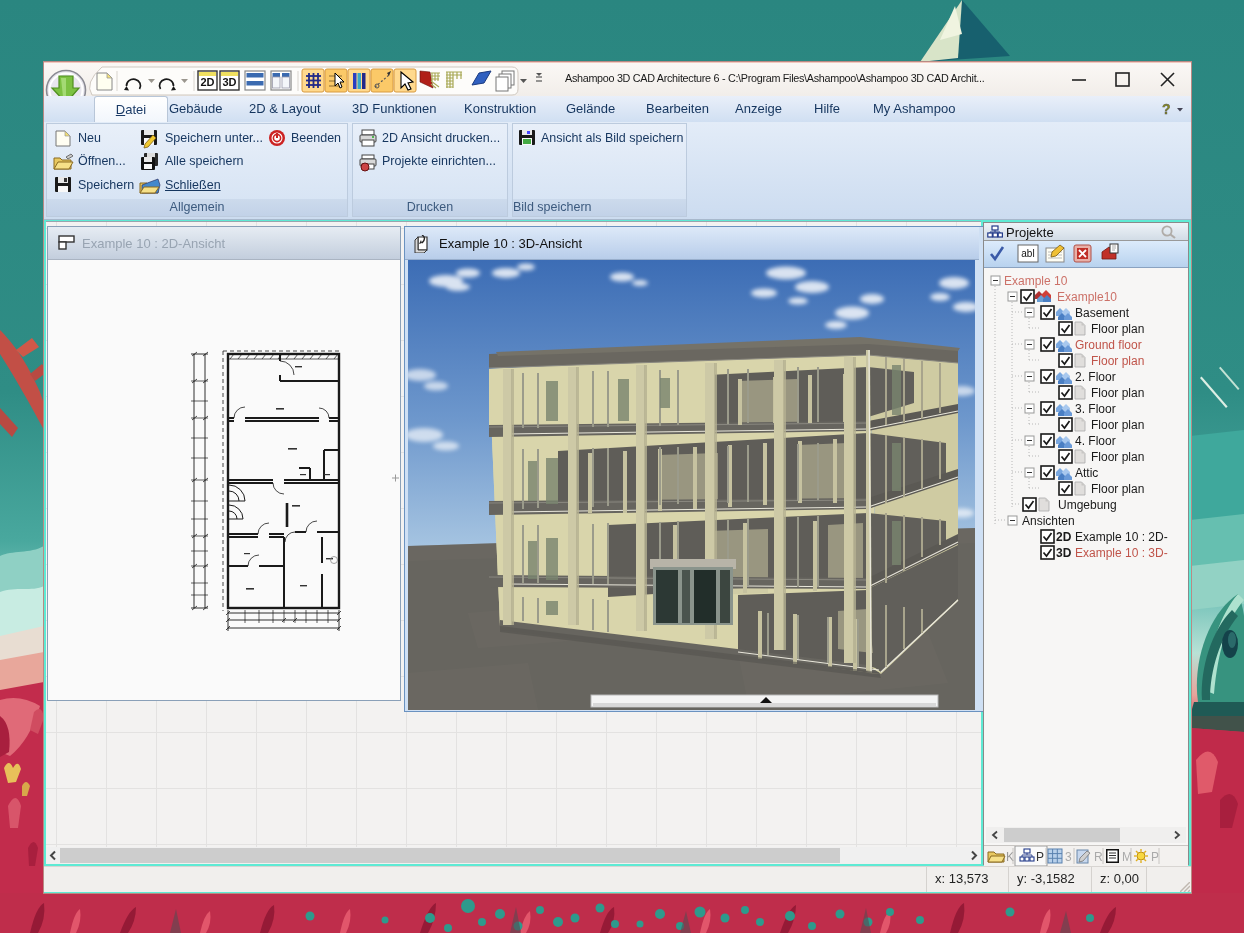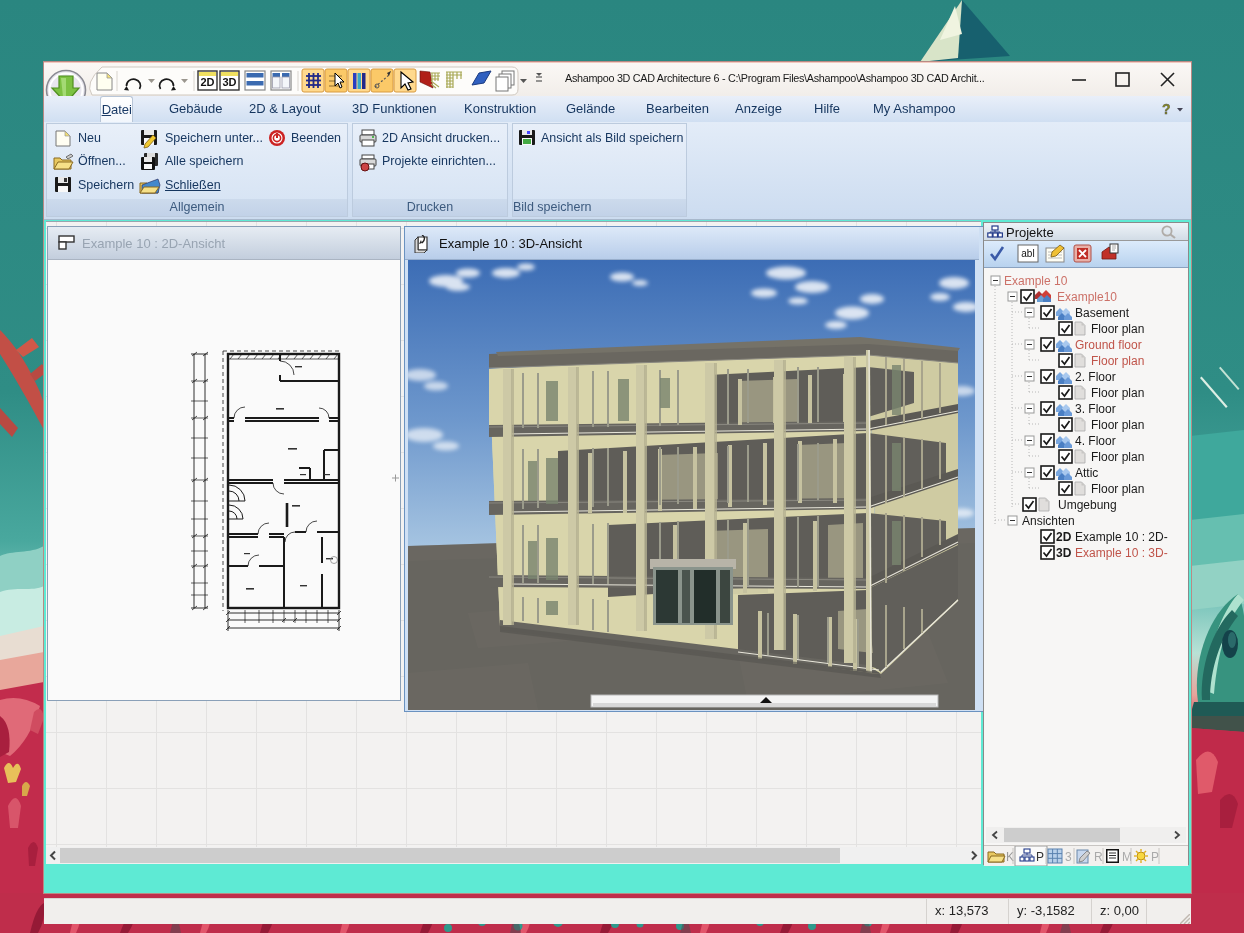--- a/index.html
+++ b/index.html
@@ -255,21 +255,21 @@
     <svg class="abs" style="left:1020px;top:6px" width="127" height="22" viewBox="0 0 127 22">
       <line x1="8" y1="11" x2="22" y2="11" stroke="#222" stroke-width="1.6"></line>
       <rect x="52" y="4" width="13" height="13" fill="none" stroke="#222" stroke-width="1.6"></rect>
       <g stroke="#222" stroke-width="1.6">
           <line x1="97" y1="4" x2="110" y2="17"></line>
           <line x1="110" y1="4" x2="97" y2="17"></line>
         </g>
     </svg>
   </div>
   <div id="menurow" class="abs" style="left:0;top:34px;width:1147px;height:26px;background:linear-gradient(#e9eff9,#d0dff2);font-size:13px;color:#15355e;">
-    <div class="abs" style="left:50px;top:0;width:33px;height:26px;background:linear-gradient(#ffffff,#f2f6fc);border:1px solid #b8c6d8;border-bottom:none;border-radius:3px 3px 0 0;box-sizing:border-box;text-align:right;line-height:25px;color:#1a3a66;margin-left:6px;"><span style="text-decoration:underline;">D</span>atei</div>
+    <div class="abs" style="left:50px;top:0;width:74px;height:26px;background:linear-gradient(#ffffff,#f2f6fc);border:1px solid #b8c6d8;border-bottom:none;border-radius:3px 3px 0 0;box-sizing:border-box;text-align:center;line-height:25px;color:#1a3a66;"><span style="text-decoration:underline;">D</span>atei</div>
     <div class="abs" style="left:125px;top:5px;">Gebäude</div>
     <div class="abs" style="left:205px;top:5px;">2D &amp; Layout</div>
     <div class="abs" style="left:308px;top:5px;">3D Funktionen</div>
     <div class="abs" style="left:420px;top:5px;">Konstruktion</div>
     <div class="abs" style="left:522px;top:5px;">Gelände</div>
     <div class="abs" style="left:602px;top:5px;">Bearbeiten</div>
     <div class="abs" style="left:691px;top:5px;">Anzeige</div>
     <div class="abs" style="left:770px;top:5px;">Hilfe</div>
     <div class="abs" style="left:829px;top:5px;">My Ashampoo</div>
     <svg class="abs" style="left:1113px;top:4px" width="28" height="18" viewBox="0 0 28 18">
@@ -372,21 +372,21 @@
   <div id="mdi" class="abs" style="left:2px;top:159px;width:935px;height:626px;background:#f3f2f1;
     background-image:linear-gradient(to right,#e3e2e1 1px,transparent 1px),linear-gradient(to bottom,#e3e2e1 1px,transparent 1px);
     background-size:50px 56px;background-position:10px 6px;border-top:1px solid #9aa4ae;"></div>
   <div id="hscroll" class="abs" style="left:2px;top:785px;width:935px;height:17px;background:#f0f0f0;">
     <svg class="abs" style="left:0;top:0" width="935" height="17" viewBox="0 0 935 17">
       <rect x="14" y="1" width="780" height="15" fill="#cdcdcd"></rect>
       <path d="M9,4.5 l-4,4 4,4" fill="none" stroke="#444" stroke-width="2"></path>
       <path d="M926,4.5 l4,4 -4,4" fill="none" stroke="#444" stroke-width="2"></path>
     </svg>
   </div>
-  <div id="statusbar" class="abs" style="left:0;top:836px;width:1147px;height:26px;background:#f1efed;border-top:1px solid #d8d5d2;box-sizing:border-box;font-size:13px;color:#222;">
+  <div id="statusbar" class="abs" style="left:0;top:804px;width:1147px;height:26px;background:#f1efed;border-top:1px solid #d8d5d2;box-sizing:border-box;font-size:13px;color:#222;">
     <div class="abs" style="left:882px;top:0;width:1px;height:25px;background:#d5d2cf;"></div>
     <div class="abs" style="left:964px;top:0;width:1px;height:25px;background:#d5d2cf;"></div>
     <div class="abs" style="left:1047px;top:0;width:1px;height:25px;background:#d5d2cf;"></div>
     <div class="abs" style="left:1102px;top:0;width:1px;height:25px;background:#d5d2cf;"></div>
     <div class="abs" style="left:891px;top:4px;">x: 13,573</div>
     <div class="abs" style="left:973px;top:4px;">y: -3,1582</div>
     <div class="abs" style="left:1056px;top:4px;">z: 0,00</div>
     <svg class="abs" style="left:1136px;top:15px" width="10" height="10">
         <g stroke="#c0b8b0" stroke-width="1.4">
           <line x1="0" y1="10" x2="10" y2="0"></line>

